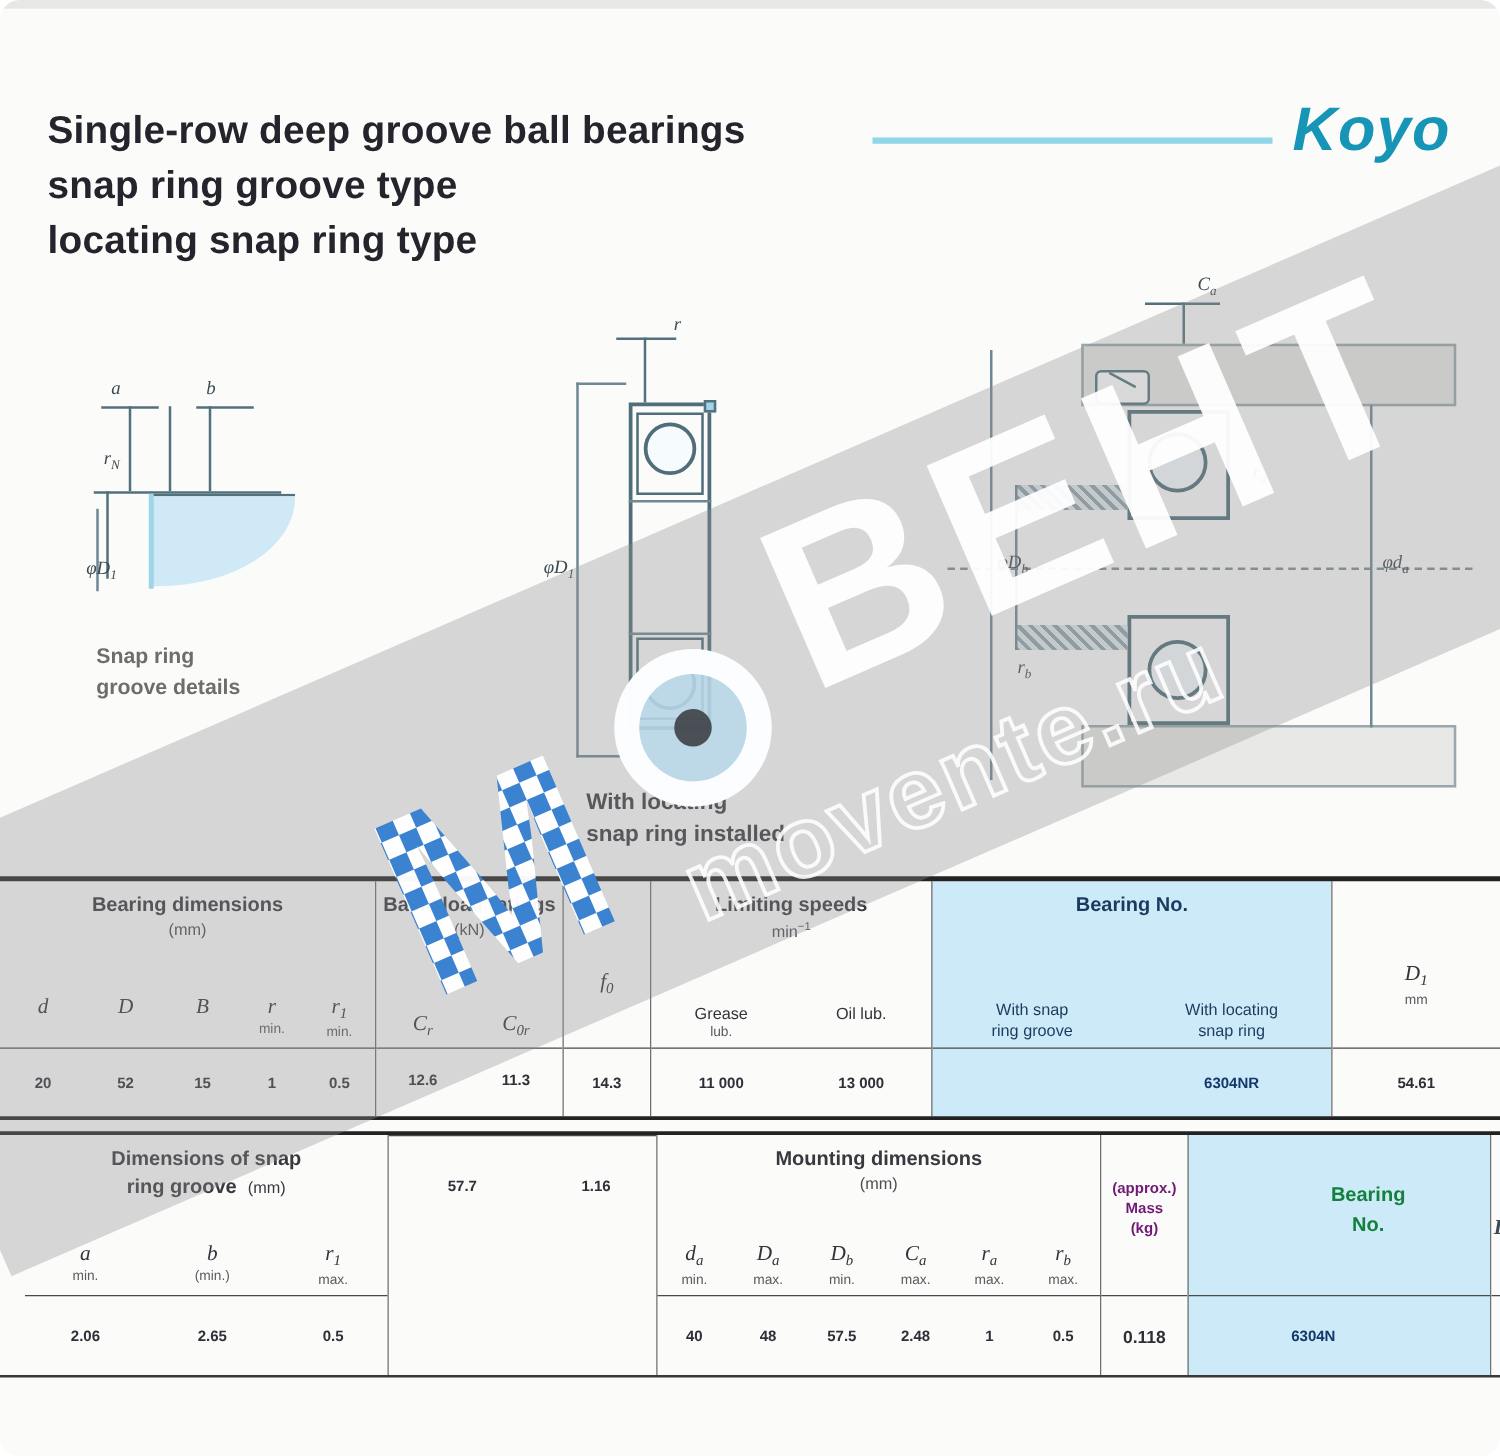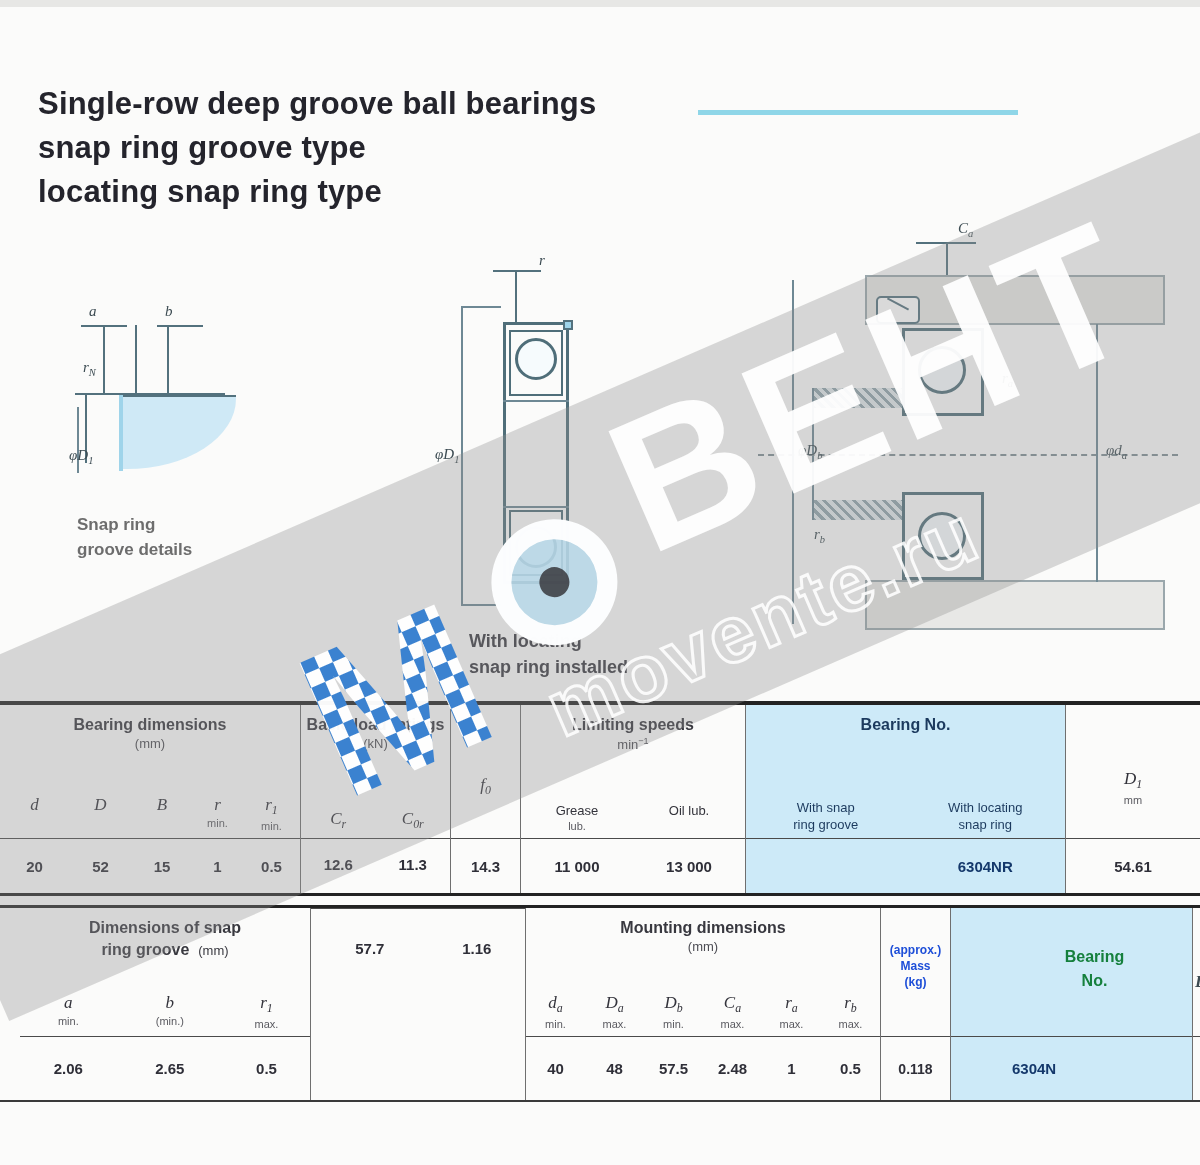--- a/index.html
+++ b/index.html
@@ -1,17 +1,17 @@
 <!DOCTYPE html>
 <html><head>
 <meta charset="utf-8">
 <style>
   html,body{margin:0;padding:0;background:#ffffff;}
   .page{position:relative;width:1200px;height:1165px;background:#fbfbfa;overflow:hidden;
-        font-family:"Liberation Sans",sans-serif;color:#2e2e36;}
+        font-family:"Liberation Sans",sans-serif;color:#2e2e36;border-radius:16px;}
   .soft{filter:blur(0.4px);}
   .scan-top{position:absolute;left:0;top:0;width:1200px;height:7px;background:#e7e7e5;}
 
   
   .title{position:absolute;left:38px;top:82px;font-size:31px;font-weight:800;color:#24242c;
          line-height:44px;letter-spacing:.2px;}
   .brand{position:absolute;left:1034px;top:76px;font-size:49px;font-weight:800;font-style:italic;
          color:#1795b6;letter-spacing:1px;}
   .title-rule{position:absolute;left:698px;top:110px;width:320px;height:5px;background:#8fd6e8;}
 
@@ -53,39 +53,40 @@
   .grp:first-child{border-left:none;}
   .grp.cyan{background:#cdeaf8;}
   .t-head{position:relative;box-sizing:border-box;}
   .g-title{text-align:center;font-weight:700;font-size:16px;color:#38383f;padding-top:9px;line-height:1.4;}
   .g-unit{text-align:center;font-size:13px;color:#4c4c53;}
   .subrow{position:absolute;left:0;right:0;bottom:6px;display:flex;}
   .sub{text-align:center;}
   .sub .s{font-family:"Liberation Serif",serif;font-style:italic;font-size:17px;color:#33333b;display:block;}
   .sub .u{font-size:11px;color:#5a5a60;display:block;margin-top:2px;}
   .t-vals{display:flex;align-items:center;border-top:1px solid #4a4a4a;box-sizing:border-box;}
-  .val{text-align:center;font-size:15px;font-weight:600;color:#2f2f38;}
+  .val{text-align:center;font-size:12px;font-weight:600;color:#2f2f38;}
   .val.bno{font-weight:800;color:#14386b;}
-  .small-lines{font-size:12px;color:#1d4ed8;text-align:center;line-height:1.35;font-weight:700;}
+  .small-lines{font-size:12px;color:#701a75;text-align:center;line-height:1.35;font-weight:700;}
   .rule{position:absolute;left:0;width:1200px;background:#232323;z-index:12;}
   sub{font-size:70%;}
   sup{font-size:70%;}
 </style>
 </head>
 <body>
 
 <div class="page">
   <div class="scan-top"></div>
 
   <div class="title soft">
     <div>Single-row deep groove ball bearings</div>
     <div>snap ring groove type</div>
     <div>locating snap ring type</div>
   </div>
   <div class="title-rule"></div>
+  <div class="brand soft">Koyo</div>
 
   <div class="fig" style="left:65px;top:295px;width:260px;height:290px;">
     <span class="fig-label sym soft" style="left:24px;top:8px;">a</span>
     <span class="fig-label sym soft" style="left:100px;top:8px;">b</span>
     <div class="ln" style="left:16px;top:30px;width:46px;height:2px;"></div>
     <div class="ln" style="left:92px;top:30px;width:46px;height:2px;"></div>
     <div class="ln" style="left:38px;top:30px;width:2px;height:68px;"></div>
     <div class="ln" style="left:70px;top:30px;width:2px;height:68px;"></div>
     <div class="ln" style="left:102px;top:30px;width:2px;height:68px;"></div>
     <span class="fig-label sym soft" style="left:18px;top:64px;">r<sub>N</sub></span>
@@ -375,21 +376,21 @@
     </div>
 
     <div class="grp cyan" style="width:242px;">
       <div class="t-head" style="height:128px;">
         <div class="g-title" style="color:#15803d;margin-top:28px;line-height:1.5;margin-left:46px;">
           <div>Bearing</div>
           <div>No.</div>
         </div>
       </div>
       <div class="t-vals" style="height:64px;">
-        <div class="val bno" style="flex:1;text-align:left;padding-left:61px;">6304N</div>
+        <div class="val bno" style="flex:1;text-align:left;padding-left:82px;">6304N</div>
       </div>
     </div>
 
     <div class="grp" style="width:8px;overflow:hidden;">
       <div class="t-head" style="height:128px;">
         <span class="sym" style="position:absolute;left:2px;top:64px;font-size:17px;font-weight:700;">D</span>
       </div>
       <div class="t-vals" style="height:64px;"></div>
     </div>
   </div>

